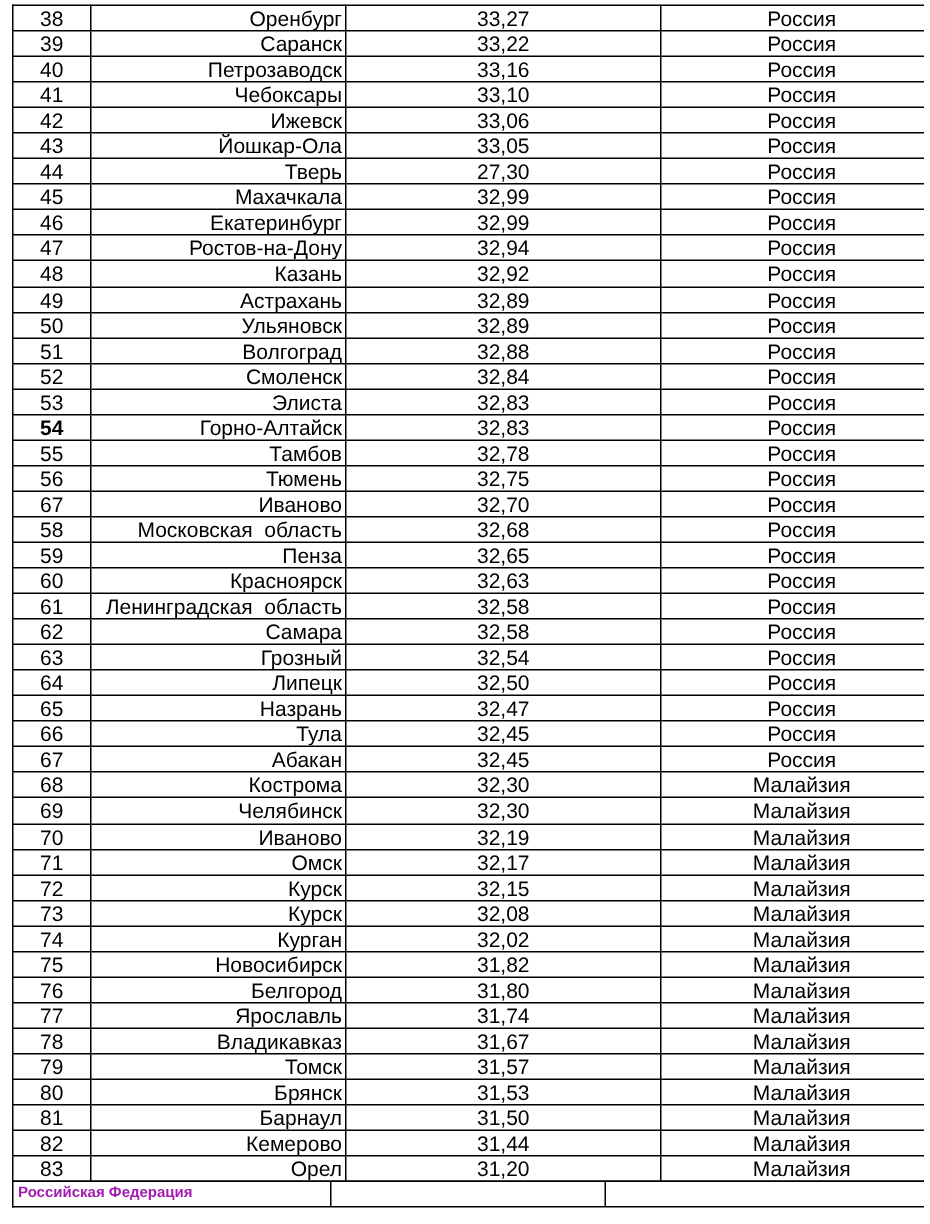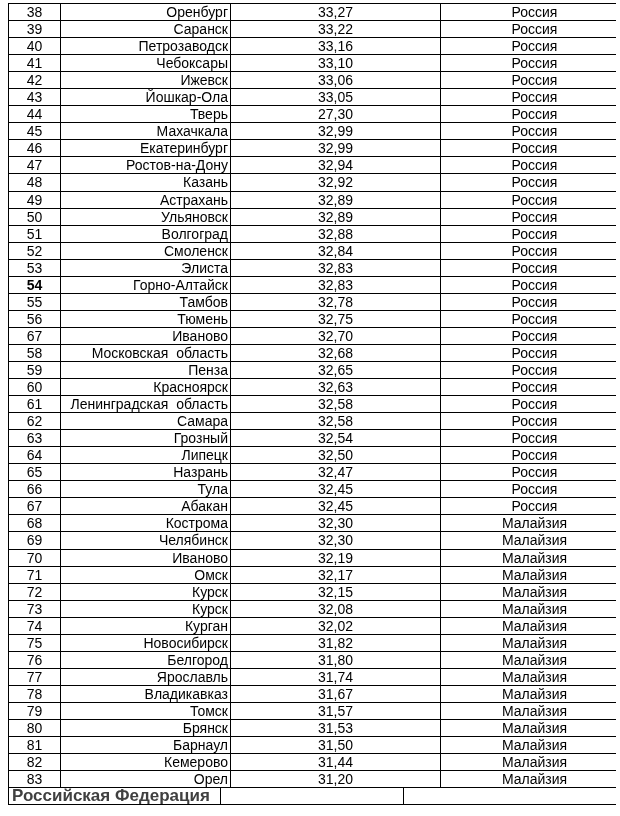--- a/index.html
+++ b/index.html
@@ -47,23 +47,23 @@
     width: 612px;
     margin-top: -1px;
     border-top: 1px solid #000000;
     border-bottom: 1px solid #000000;
     border-left: 1px solid #000000;
     box-sizing: border-box;
     height: 18px;
   }
   .footer-row > div {
     box-sizing: border-box;
-    font-size: 17px;
+    font-size: 10px;
     line-height: 16px;
-    color: #404040;
+    color: #a21caf;
     overflow: hidden;
   }
   .f-label {
     width: 212px;
     border-right: 1px solid #000000;
     font-weight: bold;
     padding-left: 3px;
   }
   .f-value {
     width: 205px;

